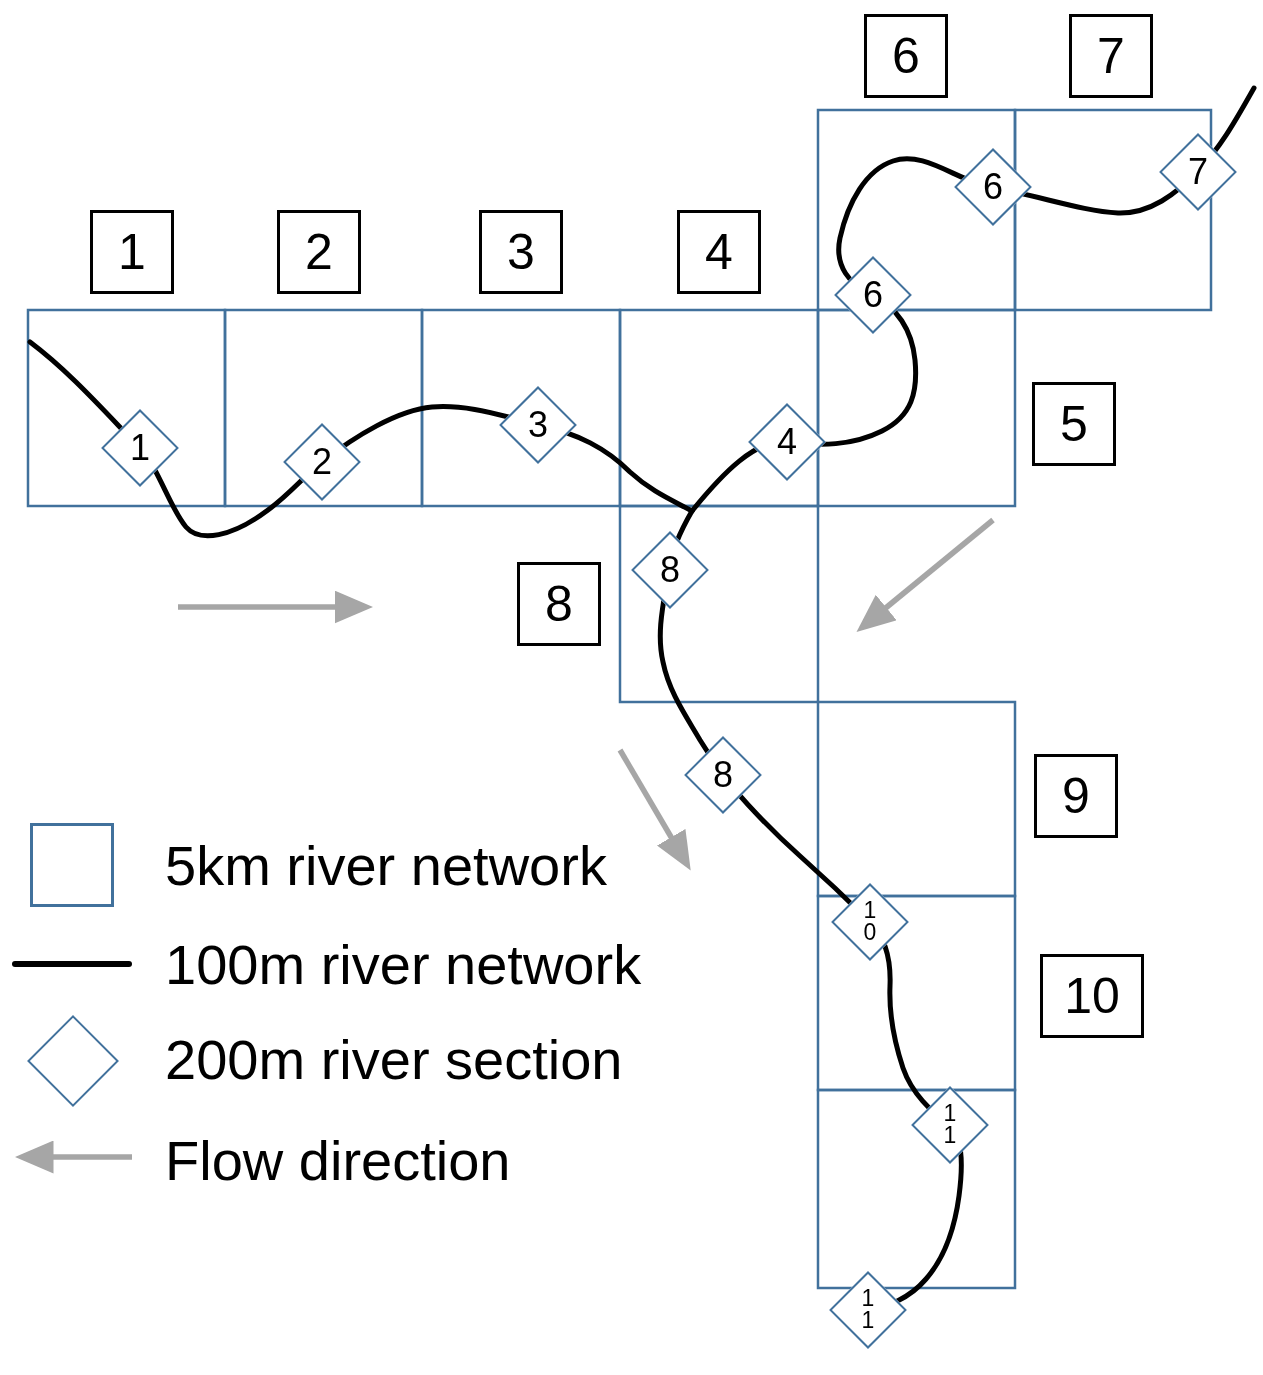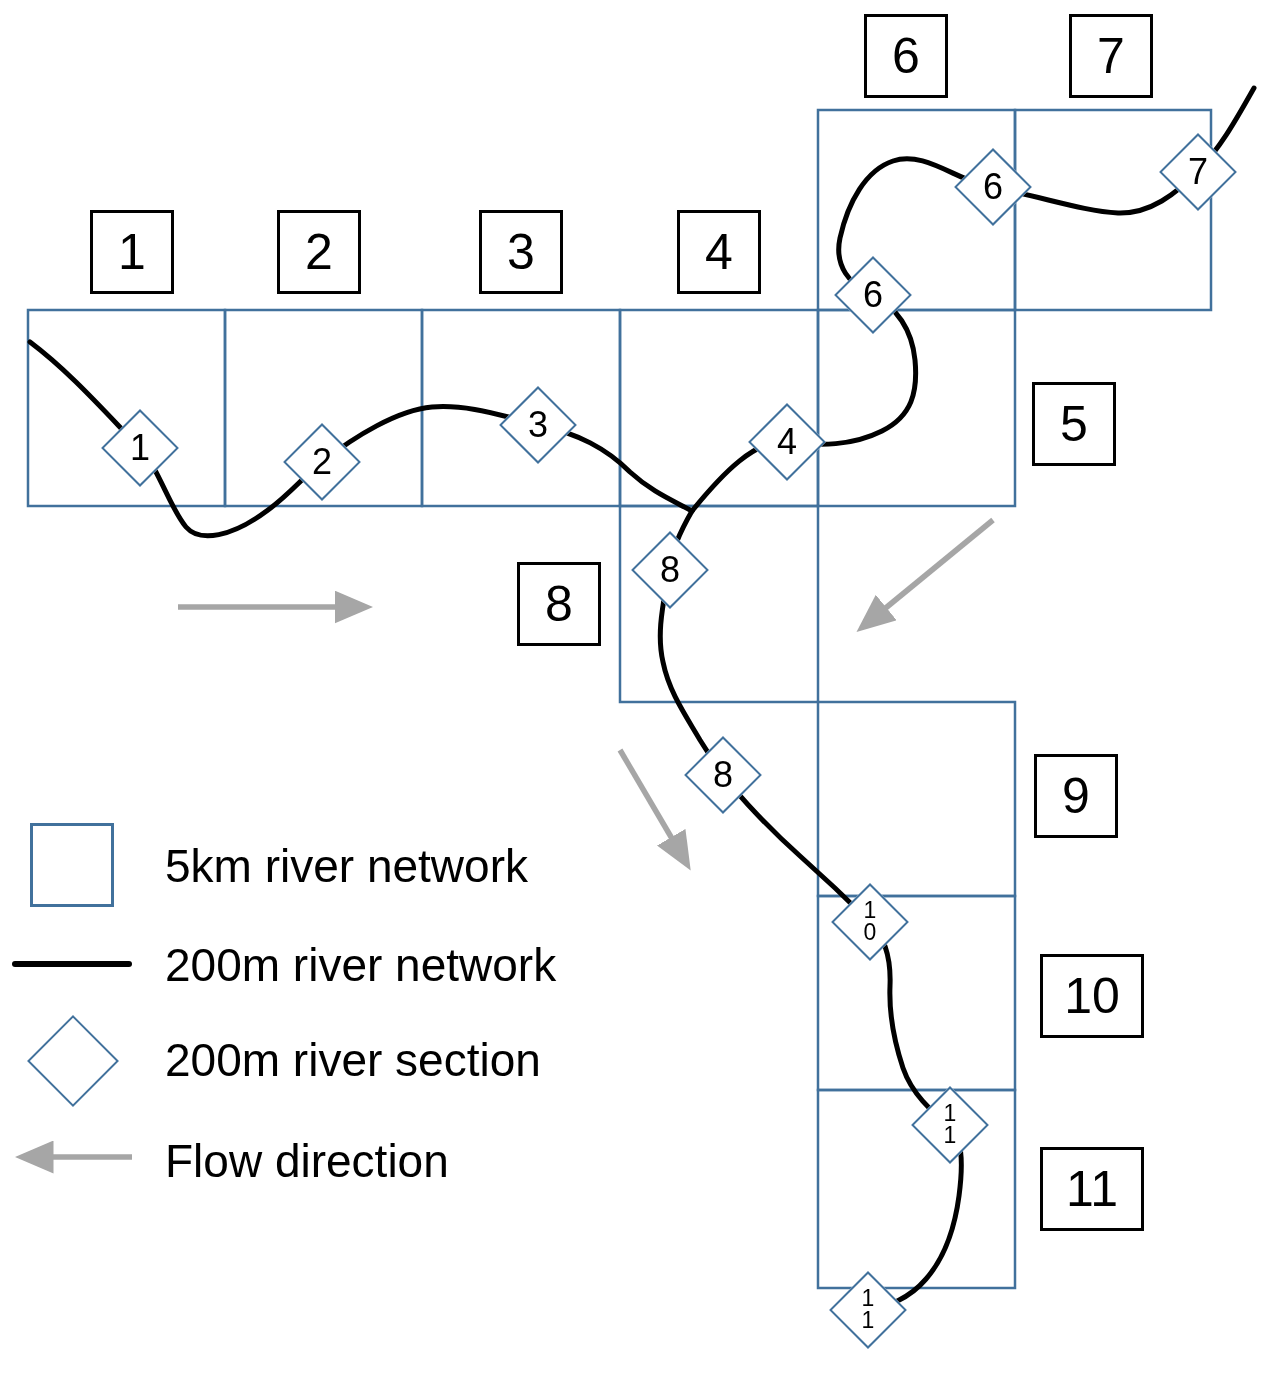--- a/index.html
+++ b/index.html
@@ -49,21 +49,21 @@
     position:absolute;left:30px;top:823px;width:84px;height:84px;box-sizing:border-box;
     border:3px solid var(--grid-blue);background:#fff;
   }
   .legend-line{position:absolute;left:12px;top:961px;width:120px;height:6px;background:var(--river-black);border-radius:3px;}
   .legend-diamond{position:absolute;left:25px;top:1013px;width:95px;height:95px;}
   .legend-diamond .dshape{
     position:absolute;left:50%;top:50%;width:65px;height:65px;box-sizing:border-box;
     transform:translate(-50%,-50%) rotate(45deg);
     border:2.5px solid var(--grid-blue);background:#fff;
   }
-  .legend-label{position:absolute;left:165px;font-size:46px;line-height:52px;}
+  .legend-label{position:absolute;left:165px;font-size:56px;line-height:52px;}
 </style>
 </head>
 <body>
 
 <div class="canvas">
 
   <svg width="1263" height="1375" viewBox="0 0 1263 1375">
     <defs>
       <marker id="ah" markerWidth="7" markerHeight="6" refX="1" refY="3" orient="auto">
         <path class="flowhead" d="M0,0 L7,3 L0,6 z"></path>
@@ -131,21 +131,20 @@
   <div class="cell-label" style="left:90px;top:210px">1</div>
   <div class="cell-label" style="left:277px;top:210px">2</div>
   <div class="cell-label" style="left:479px;top:210px">3</div>
   <div class="cell-label" style="left:677px;top:210px">4</div>
   <div class="cell-label" style="left:1032px;top:382px">5</div>
   <div class="cell-label" style="left:864px;top:14px">6</div>
   <div class="cell-label" style="left:1069px;top:14px">7</div>
   <div class="cell-label" style="left:517px;top:562px">8</div>
   <div class="cell-label" style="left:1034px;top:754px">9</div>
   <div class="cell-label wide" style="left:1040px;top:954px">10</div>
-  <div class="cell-label wide" style="left:1040px;top:1147px">11</div>
 
   <div class="diamond" style="left:100px;top:408px">
     <div class="dshape"></div>
     <span class="dlabel">1</span>
   </div>
   <div class="diamond" style="left:282px;top:422px">
     <div class="dshape"></div>
     <span class="dlabel">2</span>
   </div>
   <div class="diamond" style="left:498px;top:385px">
@@ -190,21 +189,21 @@
     <div class="dshape"></div>
     <span class="dlabel">1
 1</span>
   </div>
 
   <div>
     <div class="legend-square"></div>
     <div class="legend-label" style="top:840px">5km river network</div>
 
     <div class="legend-line"></div>
-    <div class="legend-label" style="top:939px">200m river network</div>
+    <div class="legend-label" style="top:939px">100m river network</div>
 
     <div class="legend-diamond">
       <div class="dshape"></div>
     </div>
     <div class="legend-label" style="top:1034px">200m river section</div>
 
     <div class="legend-label" style="top:1135px">Flow direction</div>
   </div>
 
 </div>

